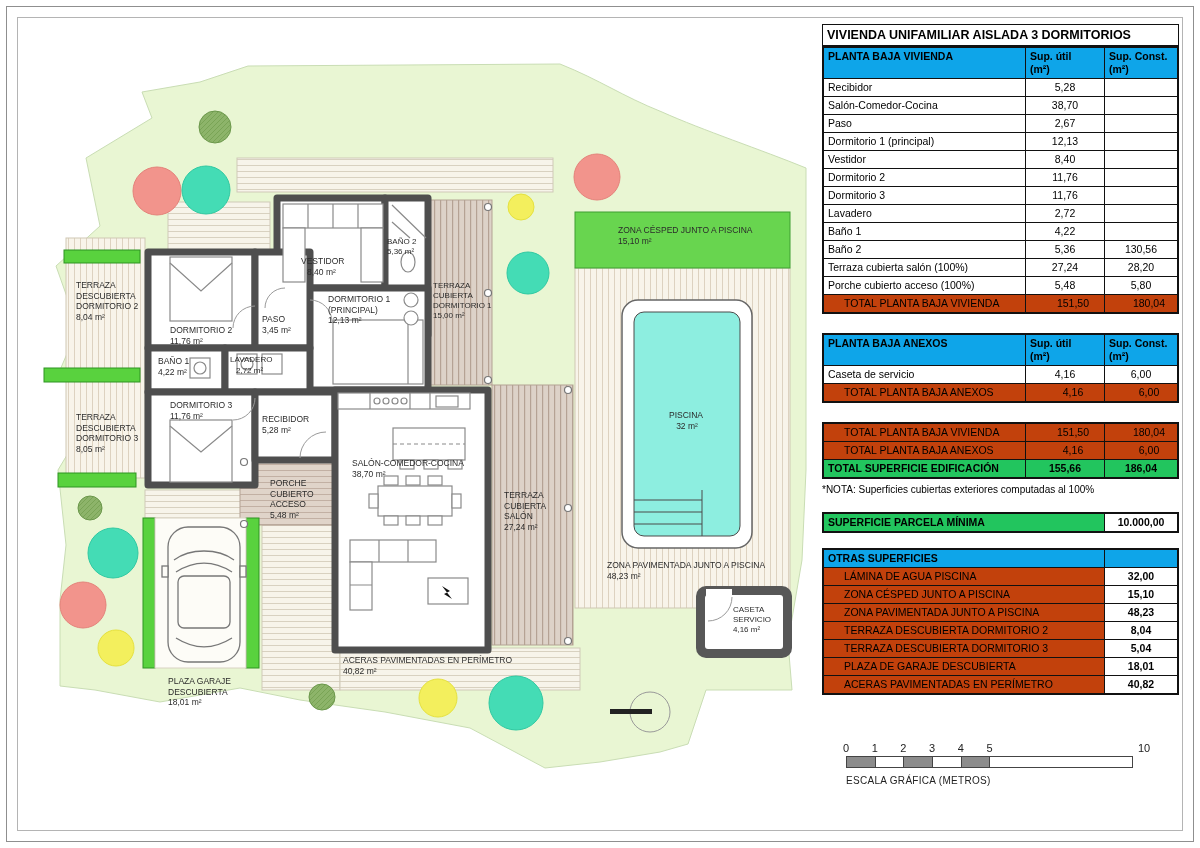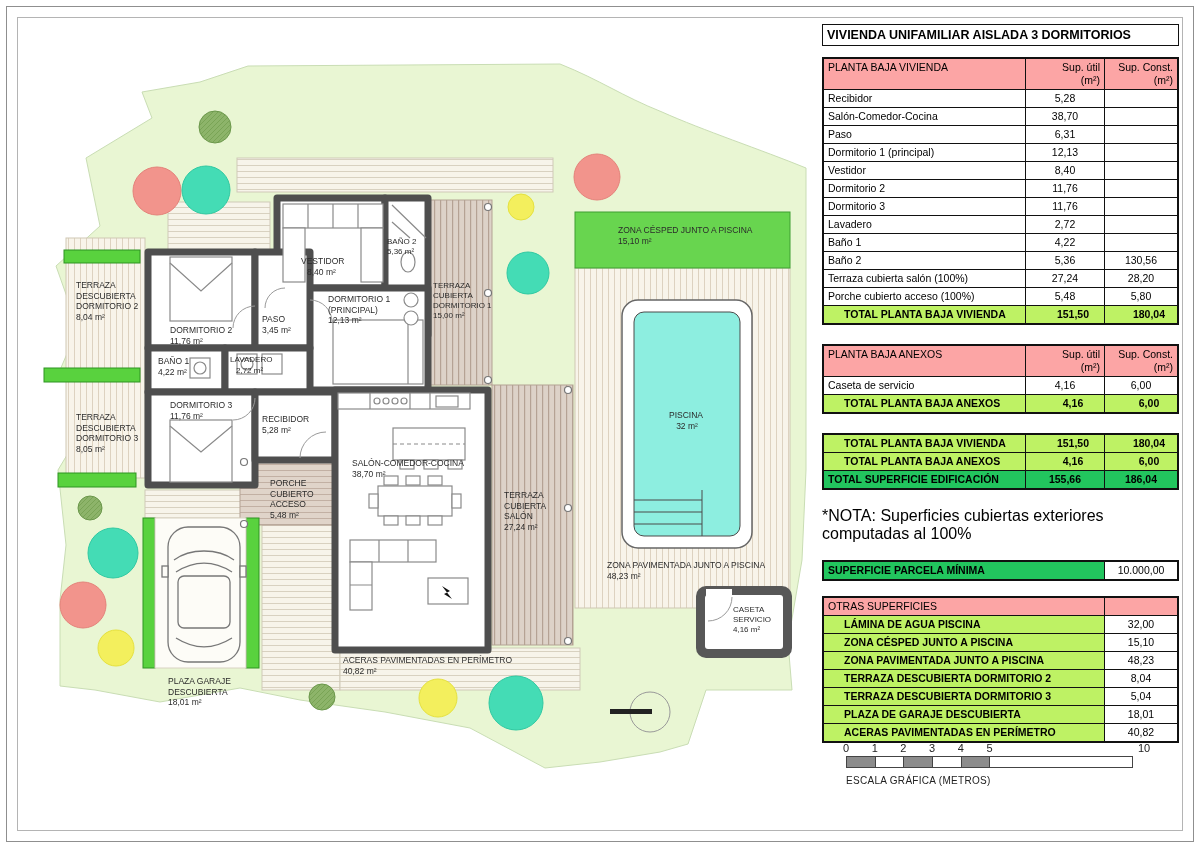--- a/index.html
+++ b/index.html
@@ -4,35 +4,35 @@
 <style>
   html,body{margin:0;padding:0;width:1200px;height:848px;background:#fff;
     font-family:"Liberation Sans", sans-serif; position:relative; overflow:hidden;}
   .frame-outer{position:absolute;inset:6px;border:1px solid #8f8f8f;}
   .frame-inner{position:absolute;inset:17px;border:1px solid #b4b4b4;}
   svg{position:absolute;left:0;top:0;}
   .pl{font-size:8.5px;fill:#2b2b2b;}
   .pls{font-size:8px;fill:#2b2b2b;}
   
   .panel{position:absolute;left:822px;top:24px;width:357px;}
-  .title{border:1px solid #111;font-weight:bold;font-size:12.5px;padding:3px 4px;margin-bottom:11px;}
+  .title{border:1px solid #111;font-weight:bold;font-size:12.5px;padding:3px 4px;}
   .tbl{border:2px solid #111;margin-bottom:0;}
   .tr{display:grid;grid-template-columns:202px 79px 72px;}
   .tr2{display:grid;grid-template-columns:281px 72px;}
   .td{border-right:1px solid #111;border-bottom:1px solid #111;padding:2px 4px;
       font-size:10.5px;line-height:13px;background:#fff;min-height:13px;}
   .tr .td:last-child,.tr2 .td:last-child{border-right:none;}
   .lastrow .td{border-bottom:none;}
   .n{text-align:center;}
-  .hd{background:#fca5a5;font-weight:normal;}
-  .hd.n{white-space:pre-line;text-align:right;}
-  .tot{background:#bef264;font-weight:bold;padding-left:20px;}
+  .hd{background:#0ea5e9;font-weight:bold;}
+  .hd.n{white-space:pre-line;text-align:left;}
+  .tot{background:#c2410c;font-weight:normal;padding-left:20px;}
   .blue{background:#22c55e;font-weight:bold;}
-  .bold{font-weight:normal;}
-  .nota{font-size:16px;margin-top:17px;}
+  .bold{font-weight:bold;}
+  .nota{font-size:10px;margin-top:5px;}
   .sp14{height:15px;} .sp18{height:19px;} .sp16{height:17px;}
   
   .scalebar{position:absolute;left:846px;top:742px;width:300px;}
   .nums{position:relative;height:14px;font-size:11px;color:#222;}
   .nums span{position:absolute;transform:translateX(-50%);}
   .bar{width:287px;height:12px;border:1px solid #444;display:flex;box-sizing:border-box;}
   .seg{height:100%;box-sizing:border-box;border-right:1px solid #444;}
   .seg.g{background:#8c8c8c;} .seg.w{background:#fff;}
   .seg:last-child{border-right:none;}
   .slabel{font-size:10px;color:#222;margin-top:7px;letter-spacing:.3px;}
@@ -356,21 +356,21 @@
         <div class="td n">5,28</div>
         <div class="td n"></div>
       </div>
     <div class="tr">
         <div class="td">Salón-Comedor-Cocina</div>
         <div class="td n">38,70</div>
         <div class="td n"></div>
       </div>
     <div class="tr">
         <div class="td">Paso</div>
-        <div class="td n">6,31</div>
+        <div class="td n">2,67</div>
         <div class="td n"></div>
       </div>
     <div class="tr">
         <div class="td">Dormitorio 1 (principal)</div>
         <div class="td n">12,13</div>
         <div class="td n"></div>
       </div>
     <div class="tr">
         <div class="td">Vestidor</div>
         <div class="td n">8,40</div>

